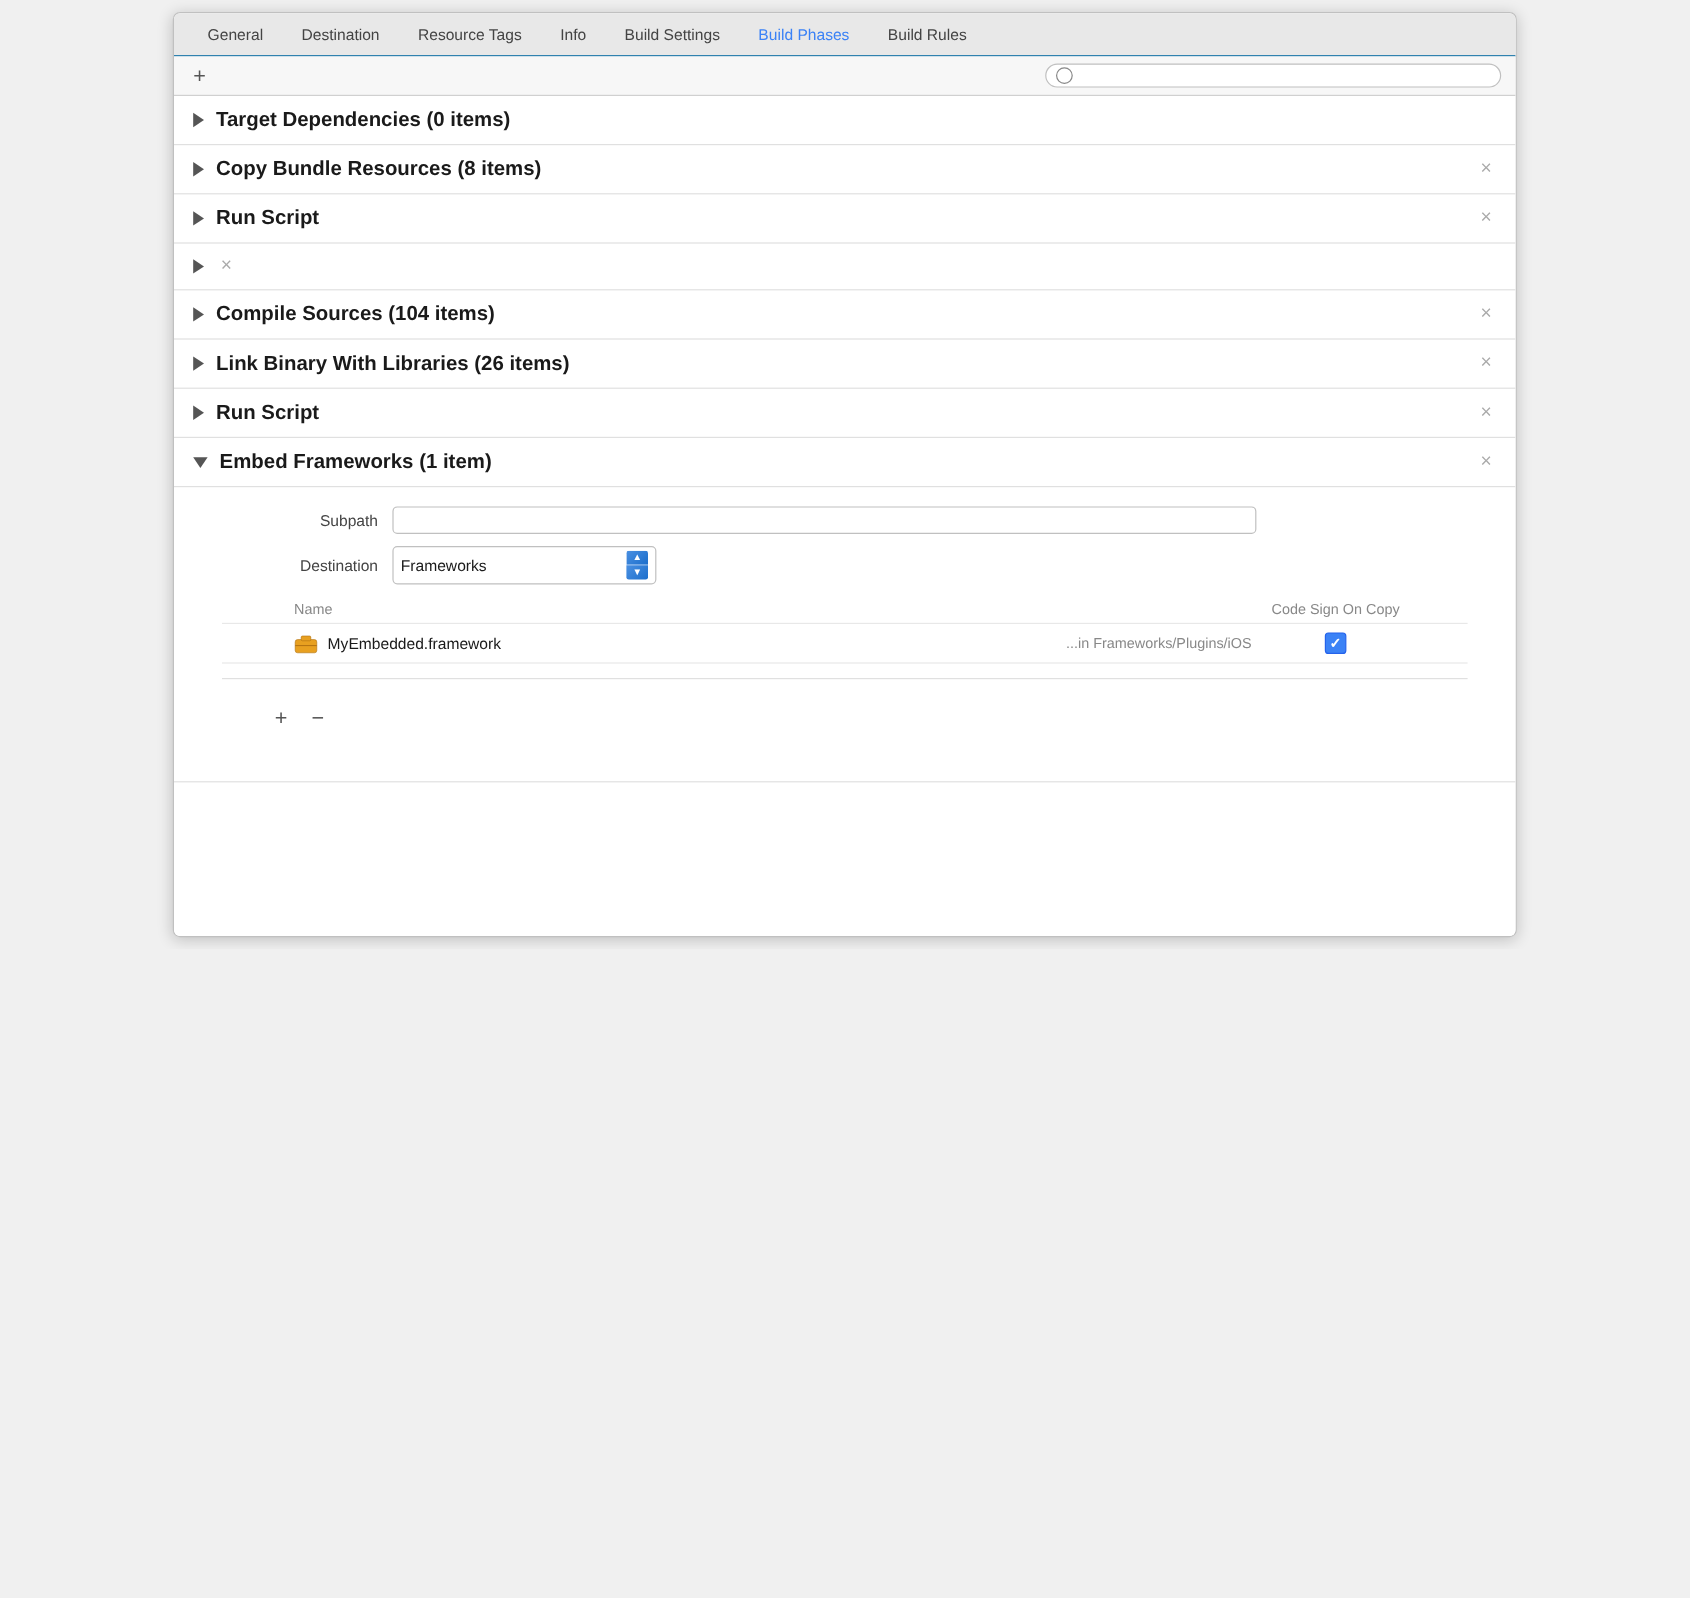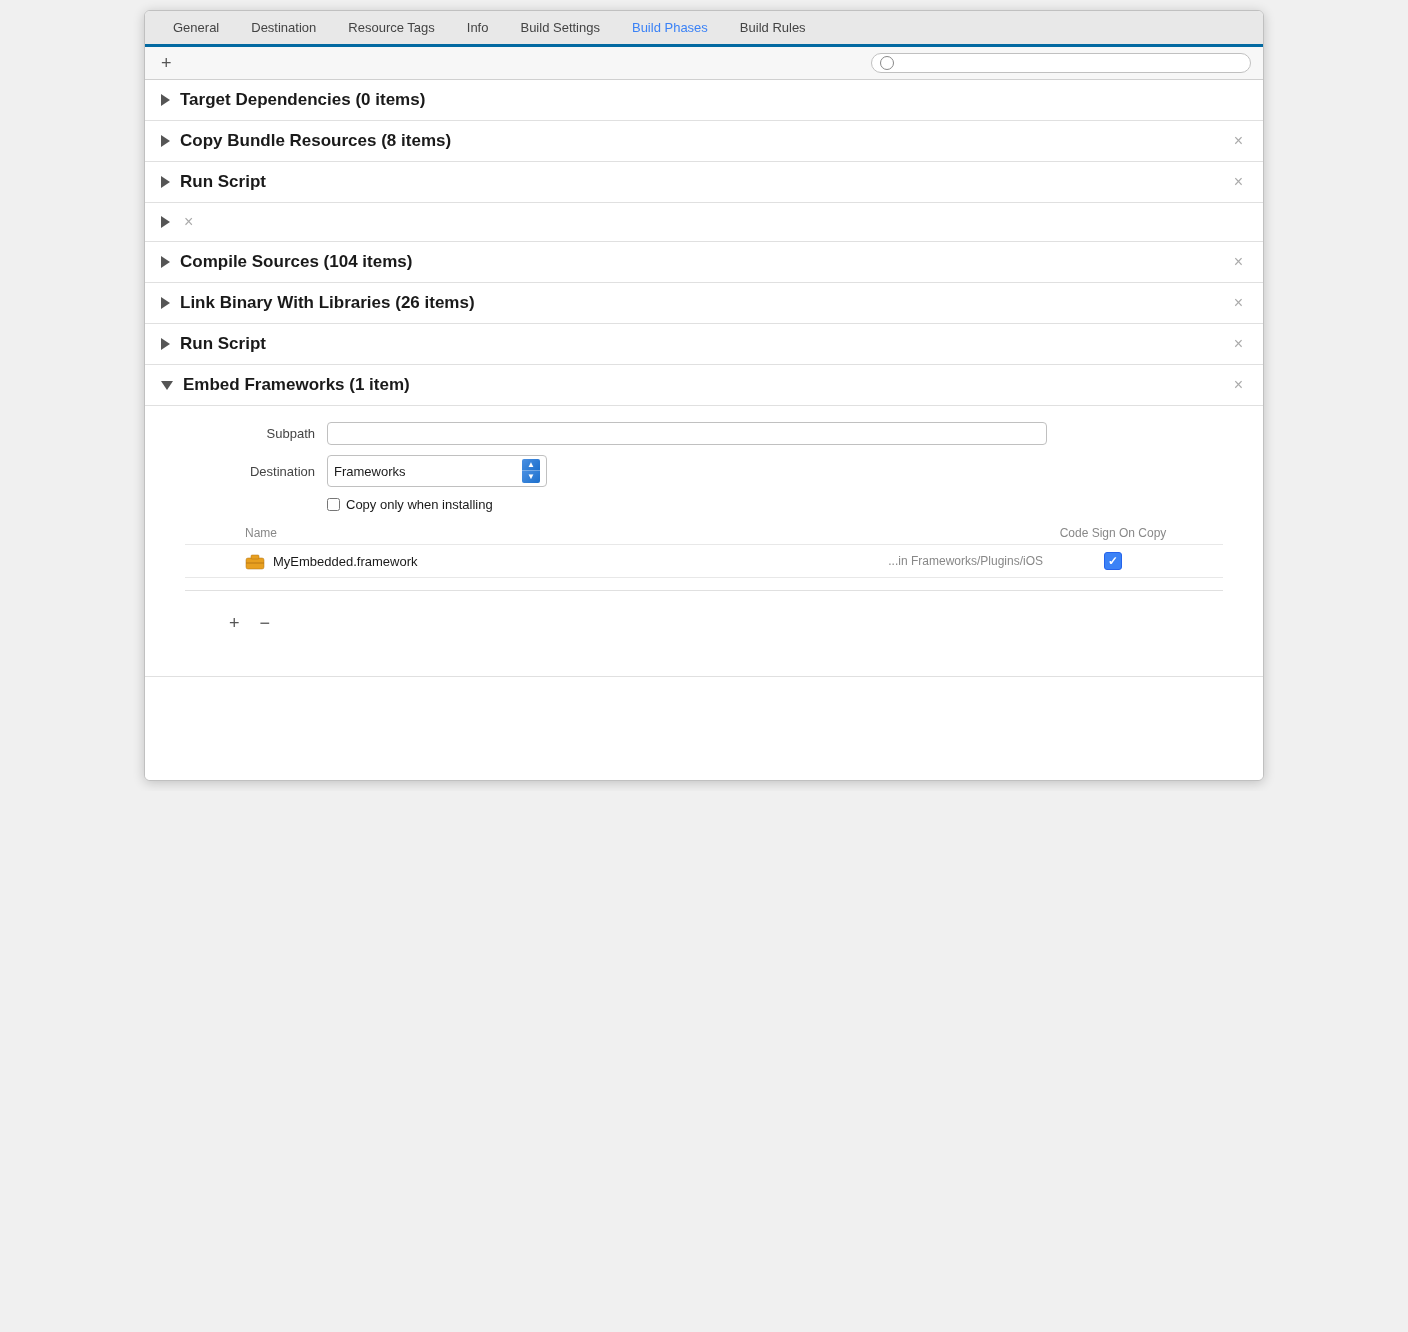--- a/index.html
+++ b/index.html
@@ -16,21 +16,21 @@
       border: 1px solid #c0c0c0;
       border-radius: 6px;
       box-shadow: 0 2px 12px rgba(0,0,0,0.2);
       overflow: hidden;
     }
     
     .tab-bar {
       display: flex;
       align-items: center;
       background: #e8e8e8;
-      border-bottom: 3px solid #0369a1;
+      border-bottom: 1px solid #0369a1;
       padding: 0 12px;
       height: 36px;
       gap: 0;
     }
     .tab-item {
       padding: 8px 16px;
       font-size: 13px;
       color: #444;
       cursor: pointer;
       white-space: nowrap;
@@ -336,24 +336,20 @@
           <span class="form-label">Destination</span>
           <div class="form-select-wrap">
             <span class="form-select-val">Frameworks</span>
             <div class="stepper">
               <button class="stepper-btn">▲</button>
               <button class="stepper-btn">▼</button>
             </div>
           </div>
         </div>
 
-        <div class="checkbox-row">
-          <input type="checkbox" style="">
-          <span>Copy only when installing</span>
-        </div>
 
         <div class="table-header">
           <span class="th-name">Name</span>
           <span class="th-codesign">Code Sign On Copy</span>
         </div>
 
         <div class="framework-row">
 
           <svg class="fw-icon briefcase-icon" viewBox="0 0 20 18" xmlns="http://www.w3.org/2000/svg">
             <rect x="1" y="6" width="18" height="11" rx="2" ry="2" fill="#e8a020" stroke="#b07010" stroke-width="0.5"></rect>

